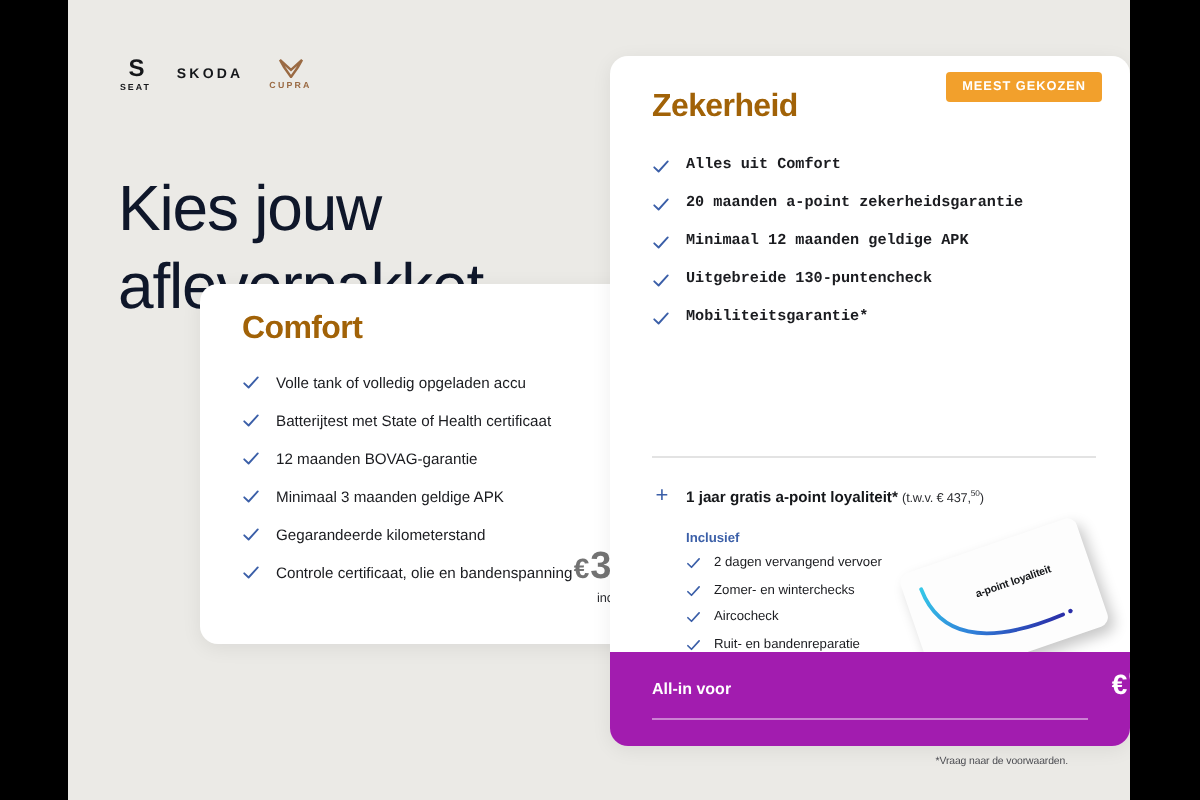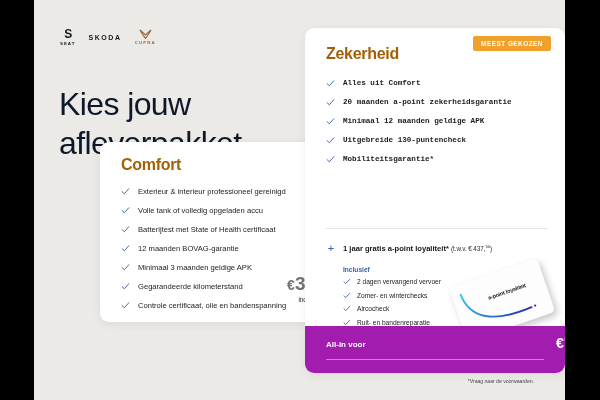--- a/index.html
+++ b/index.html
@@ -173,28 +173,20 @@
         <div class="logo-cupra-word">CUPRA</div>
       </div>
     </div>
 
     <h1 class="headline">Kies jouw afleverpakket</h1>
 
     <div class="card card-comfort">
       <div class="card-title">Comfort</div>
 
       <ul class="feat comfort-list">
-        <li>
-          <span class="tick">
-            <svg viewBox="0 0 12 12">
-                <path d="M1.5 6.2 L4.4 9 L10.5 2.3" fill="none" stroke="currentColor" stroke-width="1.25" stroke-linecap="round" stroke-linejoin="round"></path>
-              </svg>
-          </span>
-          <span>Exterieur &amp; interieur professioneel gereinigd</span>
-        </li>
         <li>
           <span class="tick">
             <svg viewBox="0 0 12 12">
                 <path d="M1.5 6.2 L4.4 9 L10.5 2.3" fill="none" stroke="currentColor" stroke-width="1.25" stroke-linecap="round" stroke-linejoin="round"></path>
               </svg>
           </span>
           <span>Volle tank of volledig opgeladen accu</span>
         </li>
         <li>
           <span class="tick">

